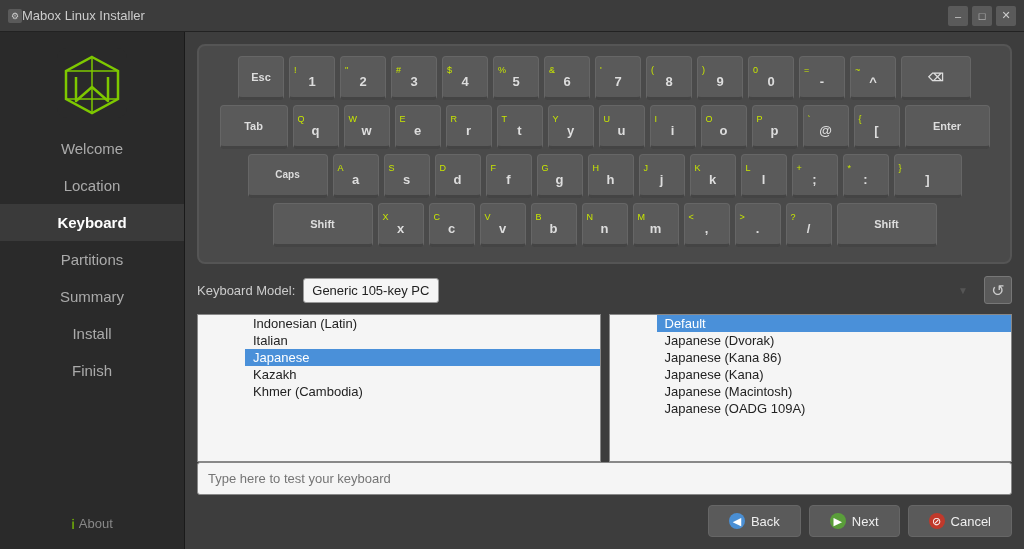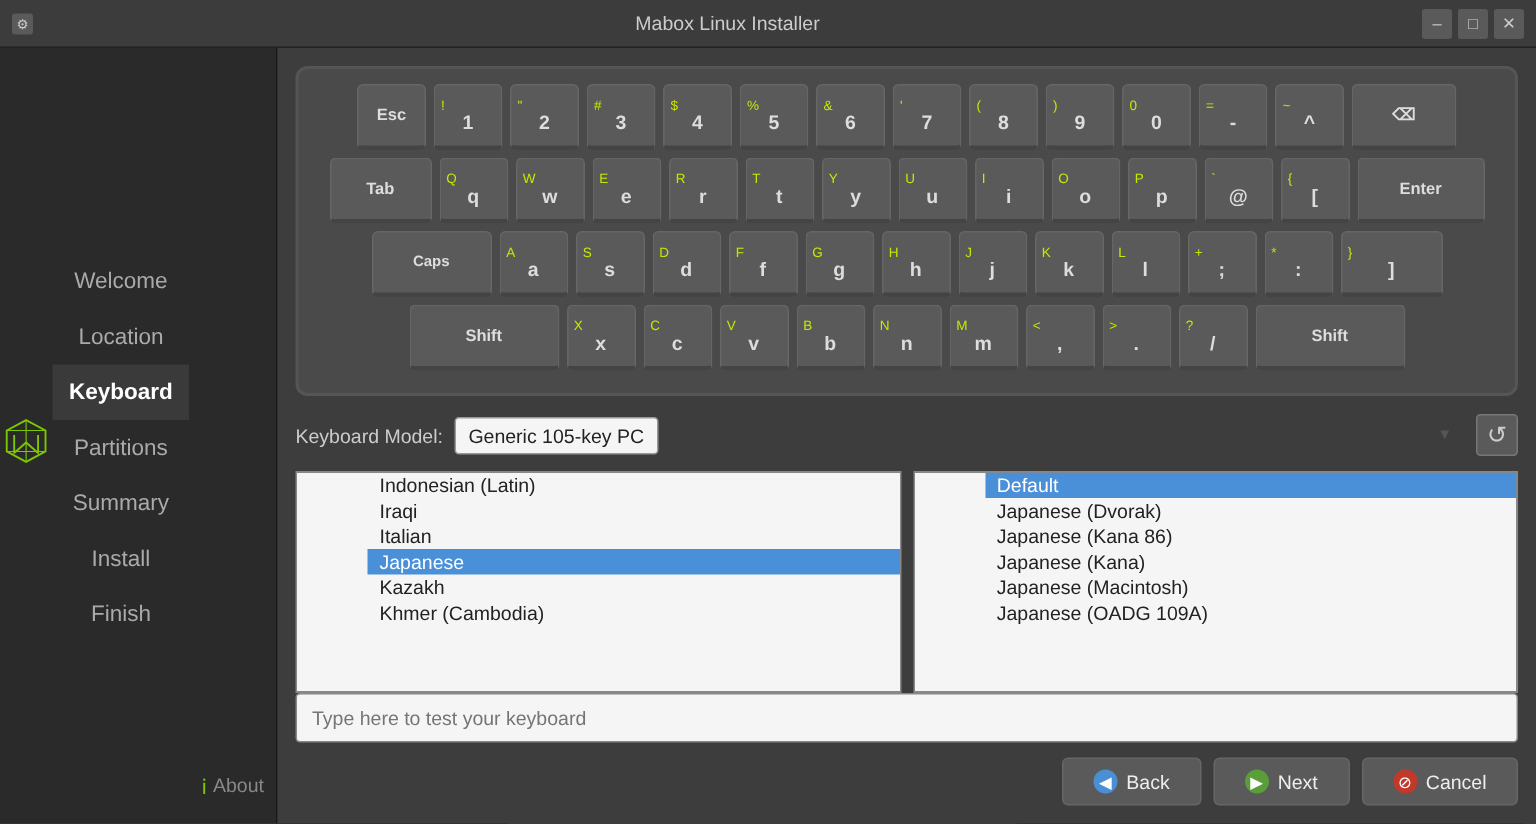--- a/index.html
+++ b/index.html
@@ -41,21 +41,21 @@
       cursor: pointer;
       display: flex;
       align-items: center;
       justify-content: center;
       color: #ccc;
       font-size: 9px;
     }
     .titlebar-title {
       color: #ccc;
       font-size: 13px;
-      text-align: center;
+      text-align: left;
       flex: 1;
     }
     .win-btns {
       display: flex;
       gap: 4px;
     }
     .win-btn {
       width: 20px;
       height: 20px;
       background: #5a5a5a;
@@ -72,21 +72,21 @@
     .main-layout {
       display: flex;
       flex: 1;
       overflow: hidden;
     }
     
     .sidebar {
       width: 185px;
       background: #2a2a2a;
       display: flex;
-      flex-direction: row;
+      flex-direction: column;
       align-items: center;
       padding-top: 16px;
       flex-shrink: 0;
       border-right: 1px solid #1a1a1a;
     }
     .sidebar-logo {
       width: 70px;
       height: 70px;
       margin-bottom: 12px;
     }
@@ -606,21 +606,20 @@
           <option>Generic 105-key PC</option>
         </select>
       </div>
       <button class="kb-model-refresh">↺</button>
     </div>
 
     <div class="lists-wrapper">
       <div class="list-scroll-wrap">
         <div class="list-inner">
           <div class="list-item">Indonesian (Latin)</div>
-          <div class="list-item">Iraqi</div>
           <div class="list-item">Italian</div>
           <div class="list-item selected">Japanese</div>
           <div class="list-item">Kazakh</div>
           <div class="list-item">Khmer (Cambodia)</div>
 
         </div>
       </div>
       <div class="list-scroll-wrap">
         <div class="list-inner">
           <div class="list-item selected">Default</div>

